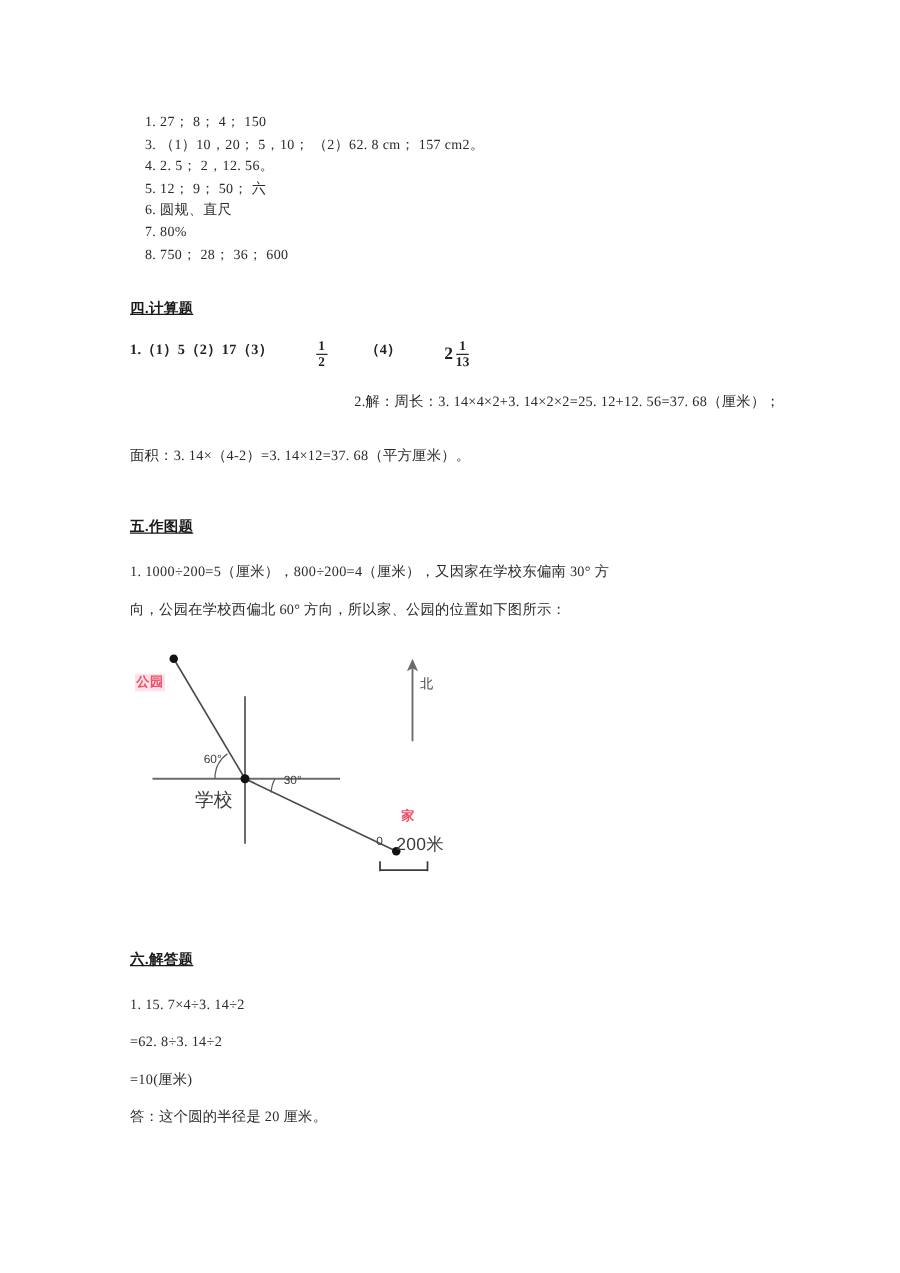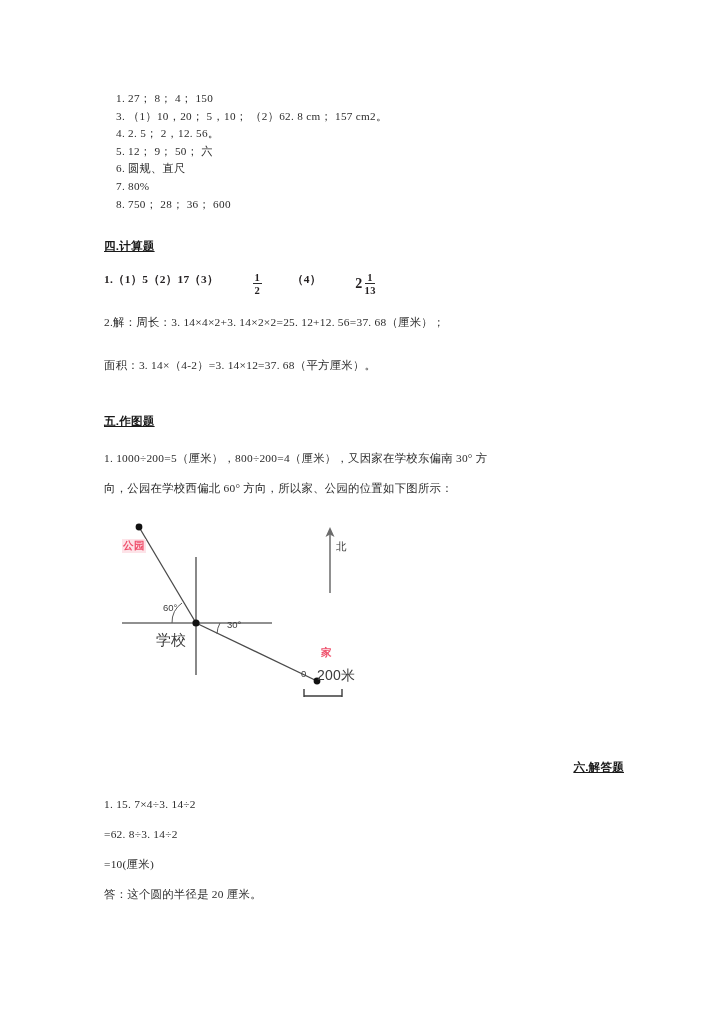--- a/index.html
+++ b/index.html
@@ -46,21 +46,21 @@
     font-family: "Liberation Sans", "DejaVu Sans", sans-serif;
     font-weight: bold;
     font-size: 11.6px;
     color: #1a1a1a;
     letter-spacing: 0.2px;
     text-decoration: underline;
   }
 
   .sec4 { margin-top: 26px; }
   .sec5 { margin-top: 34px; }
-  .sec6 { margin-top: 40px; text-align: right; }
+  .sec6 { margin-top: 40px; }
 
   .para {
     font-size: 11.4px;
     line-height: 30px;
     color: #2b2b2b;
     letter-spacing: 0.25px;
   }
 
   .calc1 {
     margin-top: 18px;
@@ -92,42 +92,42 @@
   .frac .den {
     padding: 0.5px 2px 0 2px;
   }
   .mixed {
     display: inline-flex;
     align-items: center;
     font-size: 14px;
   }
   .mixed .whole { font-size: 14px; }
 
-  .line-25 { margin-top: 11px; }
+  .line-25 { margin-top: 11px; text-align: right; }
   .line-26 { margin-top: 13px; }
 
   
   .sec5-p1 { margin-top: 14px; }
 
   
   .diagram-wrap {
     position: relative;
     width: 300px;
     height: 205px;
     margin-top: 12px;
     margin-left: 4px;
   }
   .diagram-wrap svg { display: block; }
   .dg-label {
     position: absolute;
     font-family: "Liberation Sans", "DejaVu Sans", sans-serif;
     white-space: nowrap;
   }
   .lbl-park {
-    left: 14px; top: 24px;
+    left: 0; top: 24px;
     font-size: 10.5px;
     font-weight: bold;
     color: #ef4f6b;
     background: #fde3e8;
     padding: 0px 1px;
     letter-spacing: 0.5px;
   }
   .lbl-home {
     left: 213px; top: 131px;
     font-size: 10.5px;

